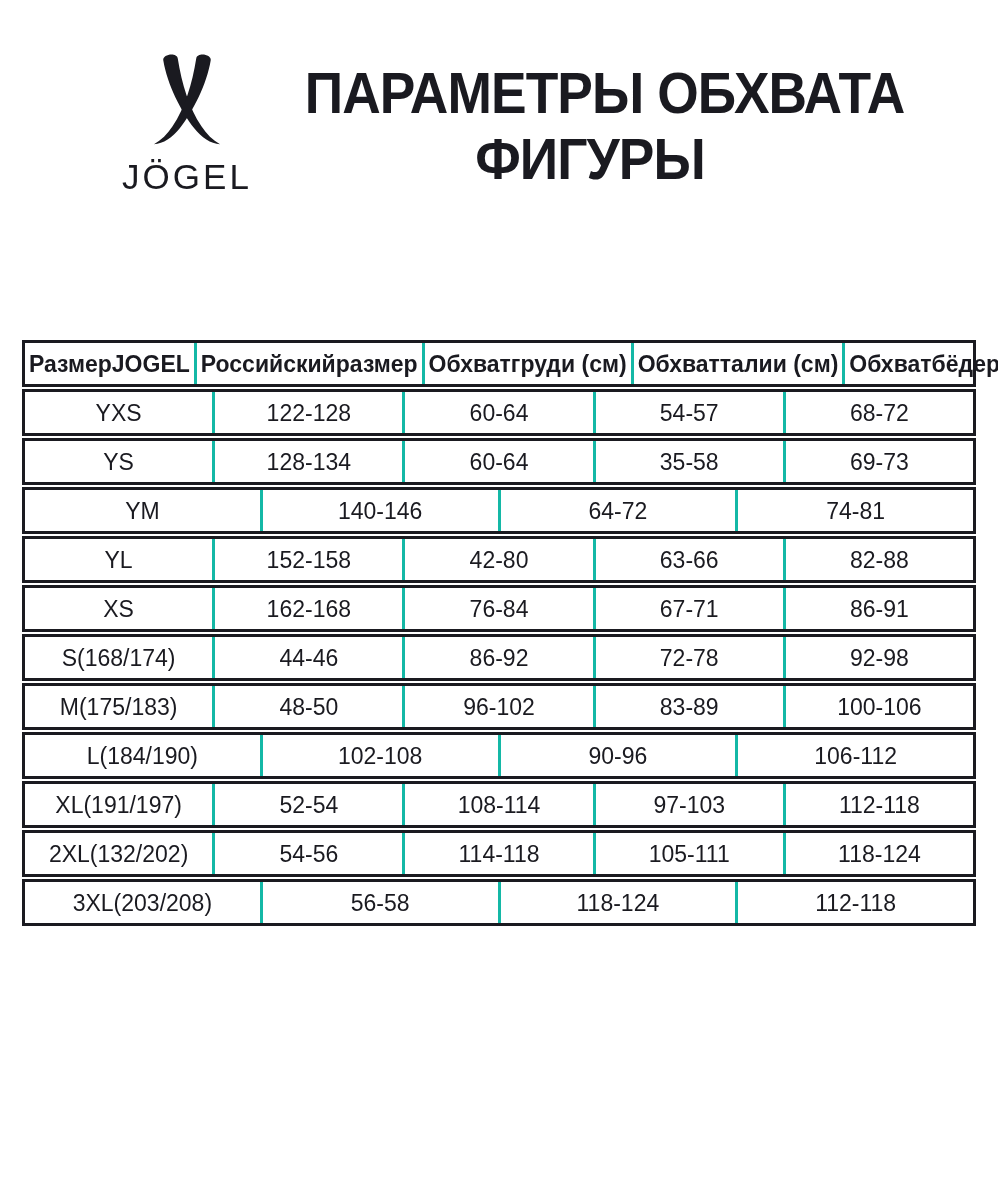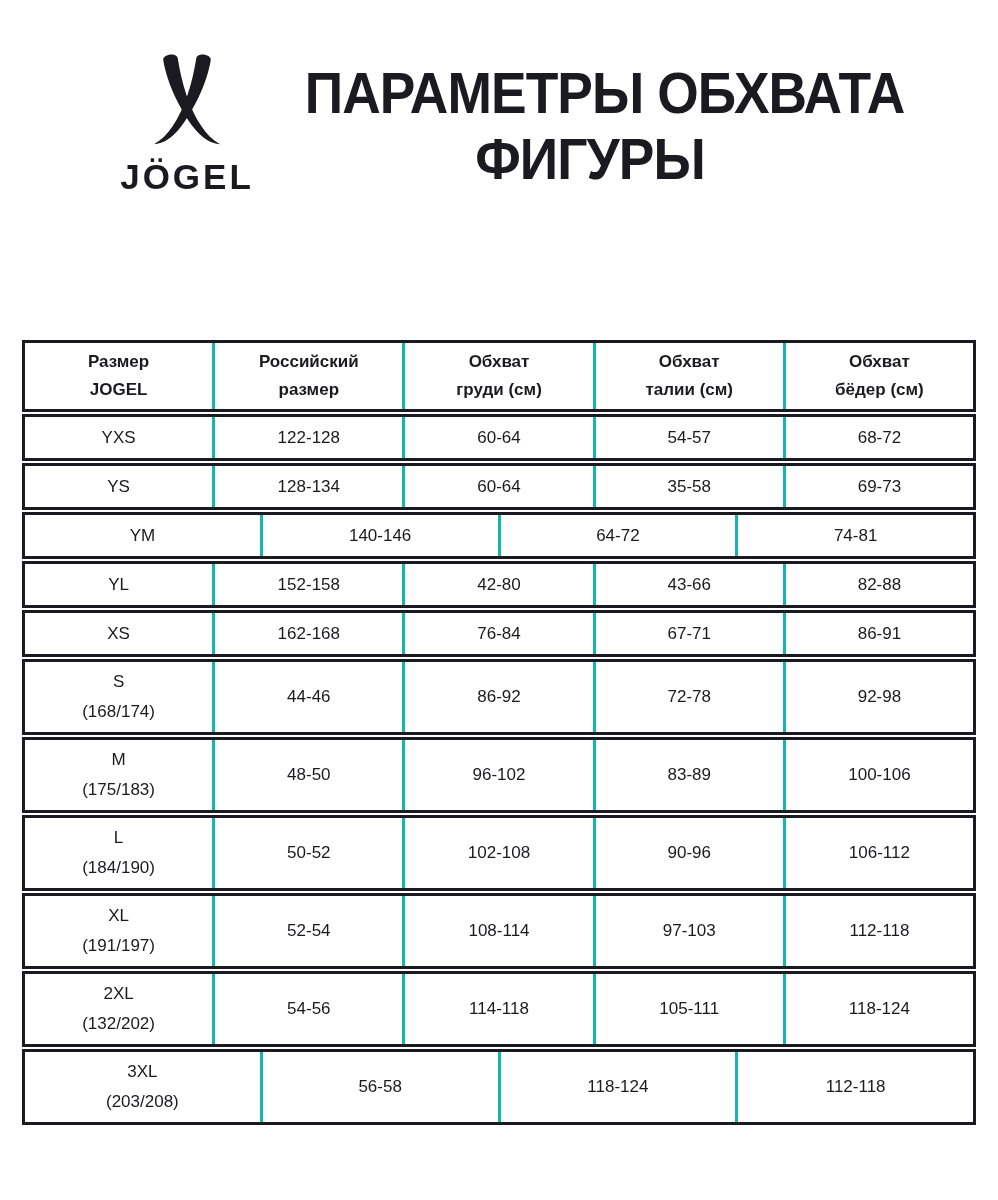--- a/index.html
+++ b/index.html
@@ -22,21 +22,21 @@
     top: 52px;
     width: 150px;
     display: flex;
     flex-direction: column;
     align-items: center;
   }
   .logo svg { width: 104px; height: 98px; display: block; }
   .logo-text {
     margin-top: 7px;
     font-size: 35px;
-    font-weight: bold;
+    font-weight: normal;
     letter-spacing: 3px;
     color: #1a1a20;
     white-space: nowrap;
   }
 
   .title {
     position: absolute;
     left: 280px;
     top: 60px;
     width: 620px;
@@ -61,27 +61,27 @@
   .trow {
     display: flex;
     align-items: stretch;
     border: 3px solid #1a1a20;
     margin-bottom: 2px;
     background: #ffffff;
   }
   .cell {
     flex: 1 1 0;
     display: flex;
-    flex-direction: column;
+    flex-direction: row;
     justify-content: center;
     align-items: center;
     text-align: center;
     min-height: 41px;
     padding: 5px 4px;
-    font-size: 17px;
+    font-size: 23px;
     line-height: 30px;
     color: #1a1a20;
   }
   .cell + .cell { border-left: 3px solid #14b8a6; }
   .hcell { font-weight: bold; line-height: 28px; }
   .cline { white-space: nowrap; }
 </style>
 </head>
 <body>
 
@@ -176,21 +176,21 @@
           <div class="cell">
             <div class="cline">YL</div>
           </div>
           <div class="cell">
             <div class="cline">152-158</div>
           </div>
           <div class="cell">
             <div class="cline">42-80</div>
           </div>
           <div class="cell">
-            <div class="cline">43-66</div>
+            <div class="cline">63-66</div>
           </div>
           <div class="cell">
             <div class="cline">82-88</div>
           </div>
         </div>
         <div class="trow">
           <div class="cell">
             <div class="cline">XS</div>
           </div>
           <div class="cell">
@@ -241,23 +241,20 @@
           <div class="cell">
             <div class="cline">100-106</div>
           </div>
         </div>
         <div class="trow">
           <div class="cell">
             <div class="cline">L</div>
             <div class="cline">(184/190)</div>
           </div>
           <div class="cell">
-            <div class="cline">50-52</div>
-          </div>
-          <div class="cell">
             <div class="cline">102-108</div>
           </div>
           <div class="cell">
             <div class="cline">90-96</div>
           </div>
           <div class="cell">
             <div class="cline">106-112</div>
           </div>
         </div>
         <div class="trow">

